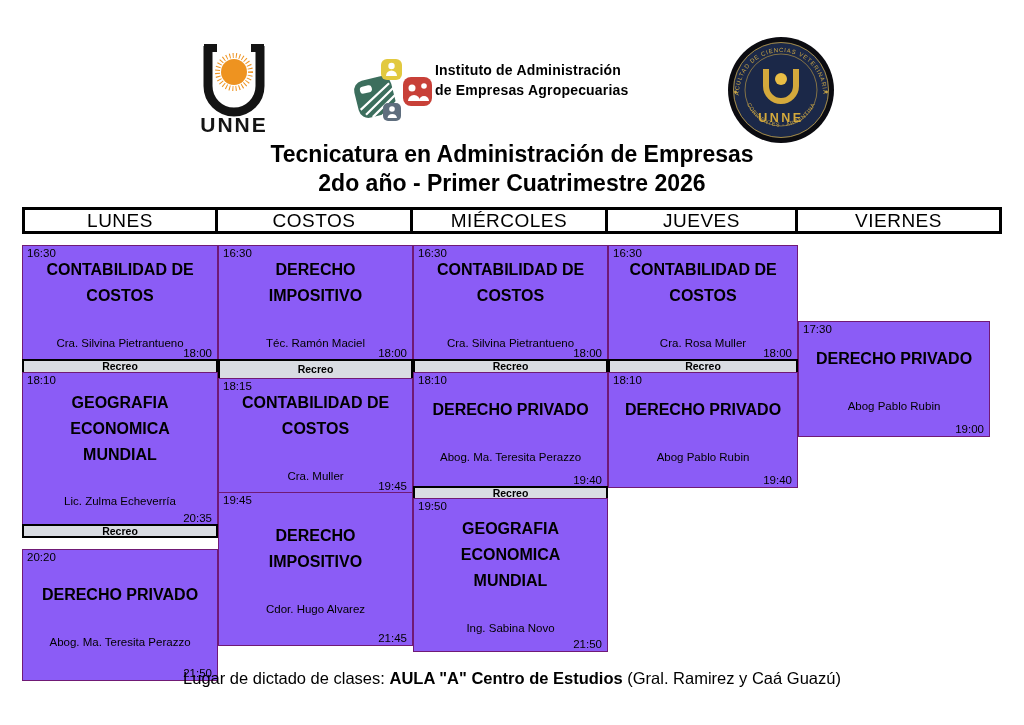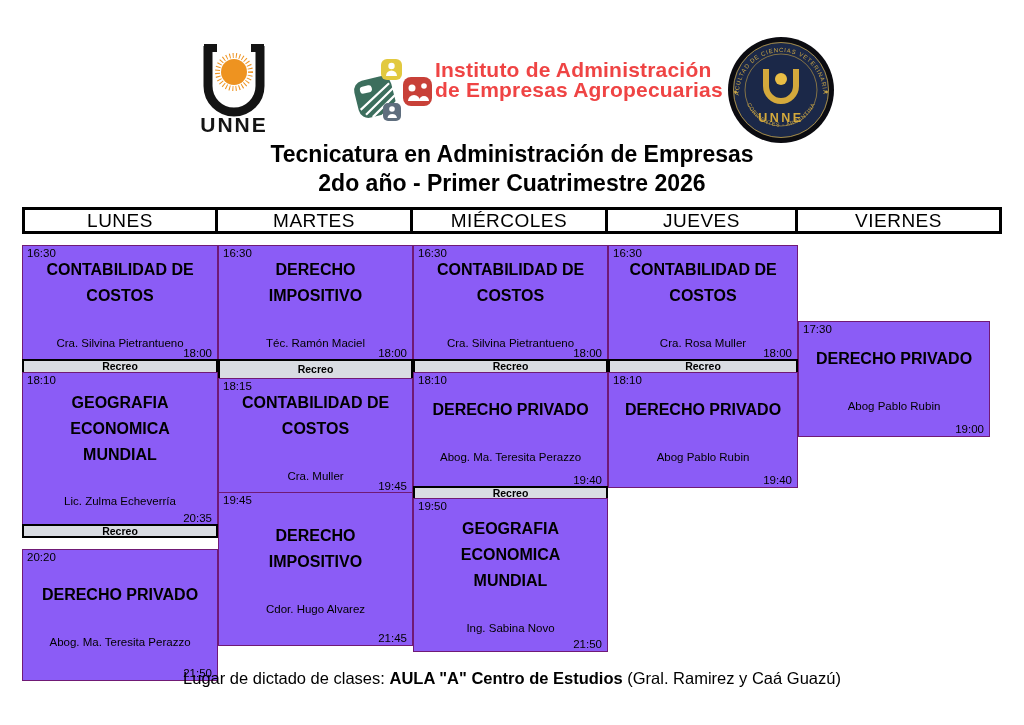--- a/index.html
+++ b/index.html
@@ -1,22 +1,22 @@
 <!DOCTYPE html>
 <html><head>
 <meta charset="utf-8">
 <style>
   html,body{margin:0;padding:0;background:#fff;}
   .page{position:relative;width:1024px;height:725px;background:#ffffff;
         font-family:"Liberation Sans",sans-serif;color:#000;overflow:hidden;}
 
   
   .logo-abs{position:absolute;}
-  .inst-text{position:absolute;left:435px;top:60px;font-weight:700;font-size:21px;
-             line-height:20px;color:#ef4444;letter-spacing:.2px;}
+  .inst-text{position:absolute;left:435px;top:60px;font-weight:700;font-size:14px;
+             line-height:20px;color:#000000;letter-spacing:.2px;}
   .title-line{position:absolute;left:0;width:100%;text-align:center;font-weight:700;font-size:23px;}
   .t1{top:141px;} .t2{top:170px;}
 
   
   .day-header{position:absolute;top:207px;height:27px;box-sizing:border-box;border:3px solid #000;
               background:#fff;display:flex;align-items:center;justify-content:center;
               font-weight:400;font-size:19px;letter-spacing:.5px;}
   .cls{position:absolute;box-sizing:border-box;border:1px solid #701a75;background:#8b5cf6;}
   .cls .start{position:absolute;top:1px;left:4px;font-size:11.5px;}
   .cls .end{position:absolute;bottom:1px;right:5px;font-size:11.5px;text-align:center;}
@@ -120,21 +120,21 @@
       </div>
       <div class="recreo" style="left: 22px; width: 196px; top: 523.52px; height: 14.66px; background: rgb(217, 220, 226);">Recreo</div>
       <div class="cls" style="left: 22px; width: 196px; top: 536.18px; height: 132px; margin-top: 13px;">
         <div class="start">20:20</div>
         <div class="content">
           <div class="title">DERECHO PRIVADO</div>
           <div class="prof">Abog. Ma. Teresita Perazzo</div>
         </div>
         <div class="end">21:50</div>
       </div>
-      <div class="day-header" style="left: 215px; width: 198px;">MARTES</div>
+      <div class="day-header" style="left: 215px; width: 198px;">COSTOS</div>
       <div class="cls" style="left: 218px; width: 195px; top: 245px; height: 115.94px;">
         <div class="start">16:30</div>
         <div class="content">
           <div class="title">DERECHO IMPOSITIVO</div>
           <div class="prof">Téc. Ramón Maciel</div>
         </div>
         <div class="end">18:00</div>
       </div>
       <div class="recreo" style="left: 218px; width: 195px; top: 358.94px; height: 20.99px; background: rgb(217, 220, 226);">Recreo</div>
       <div class="cls" style="left: 218px; width: 195px; top: 377.93px; height: 115.94px;">

